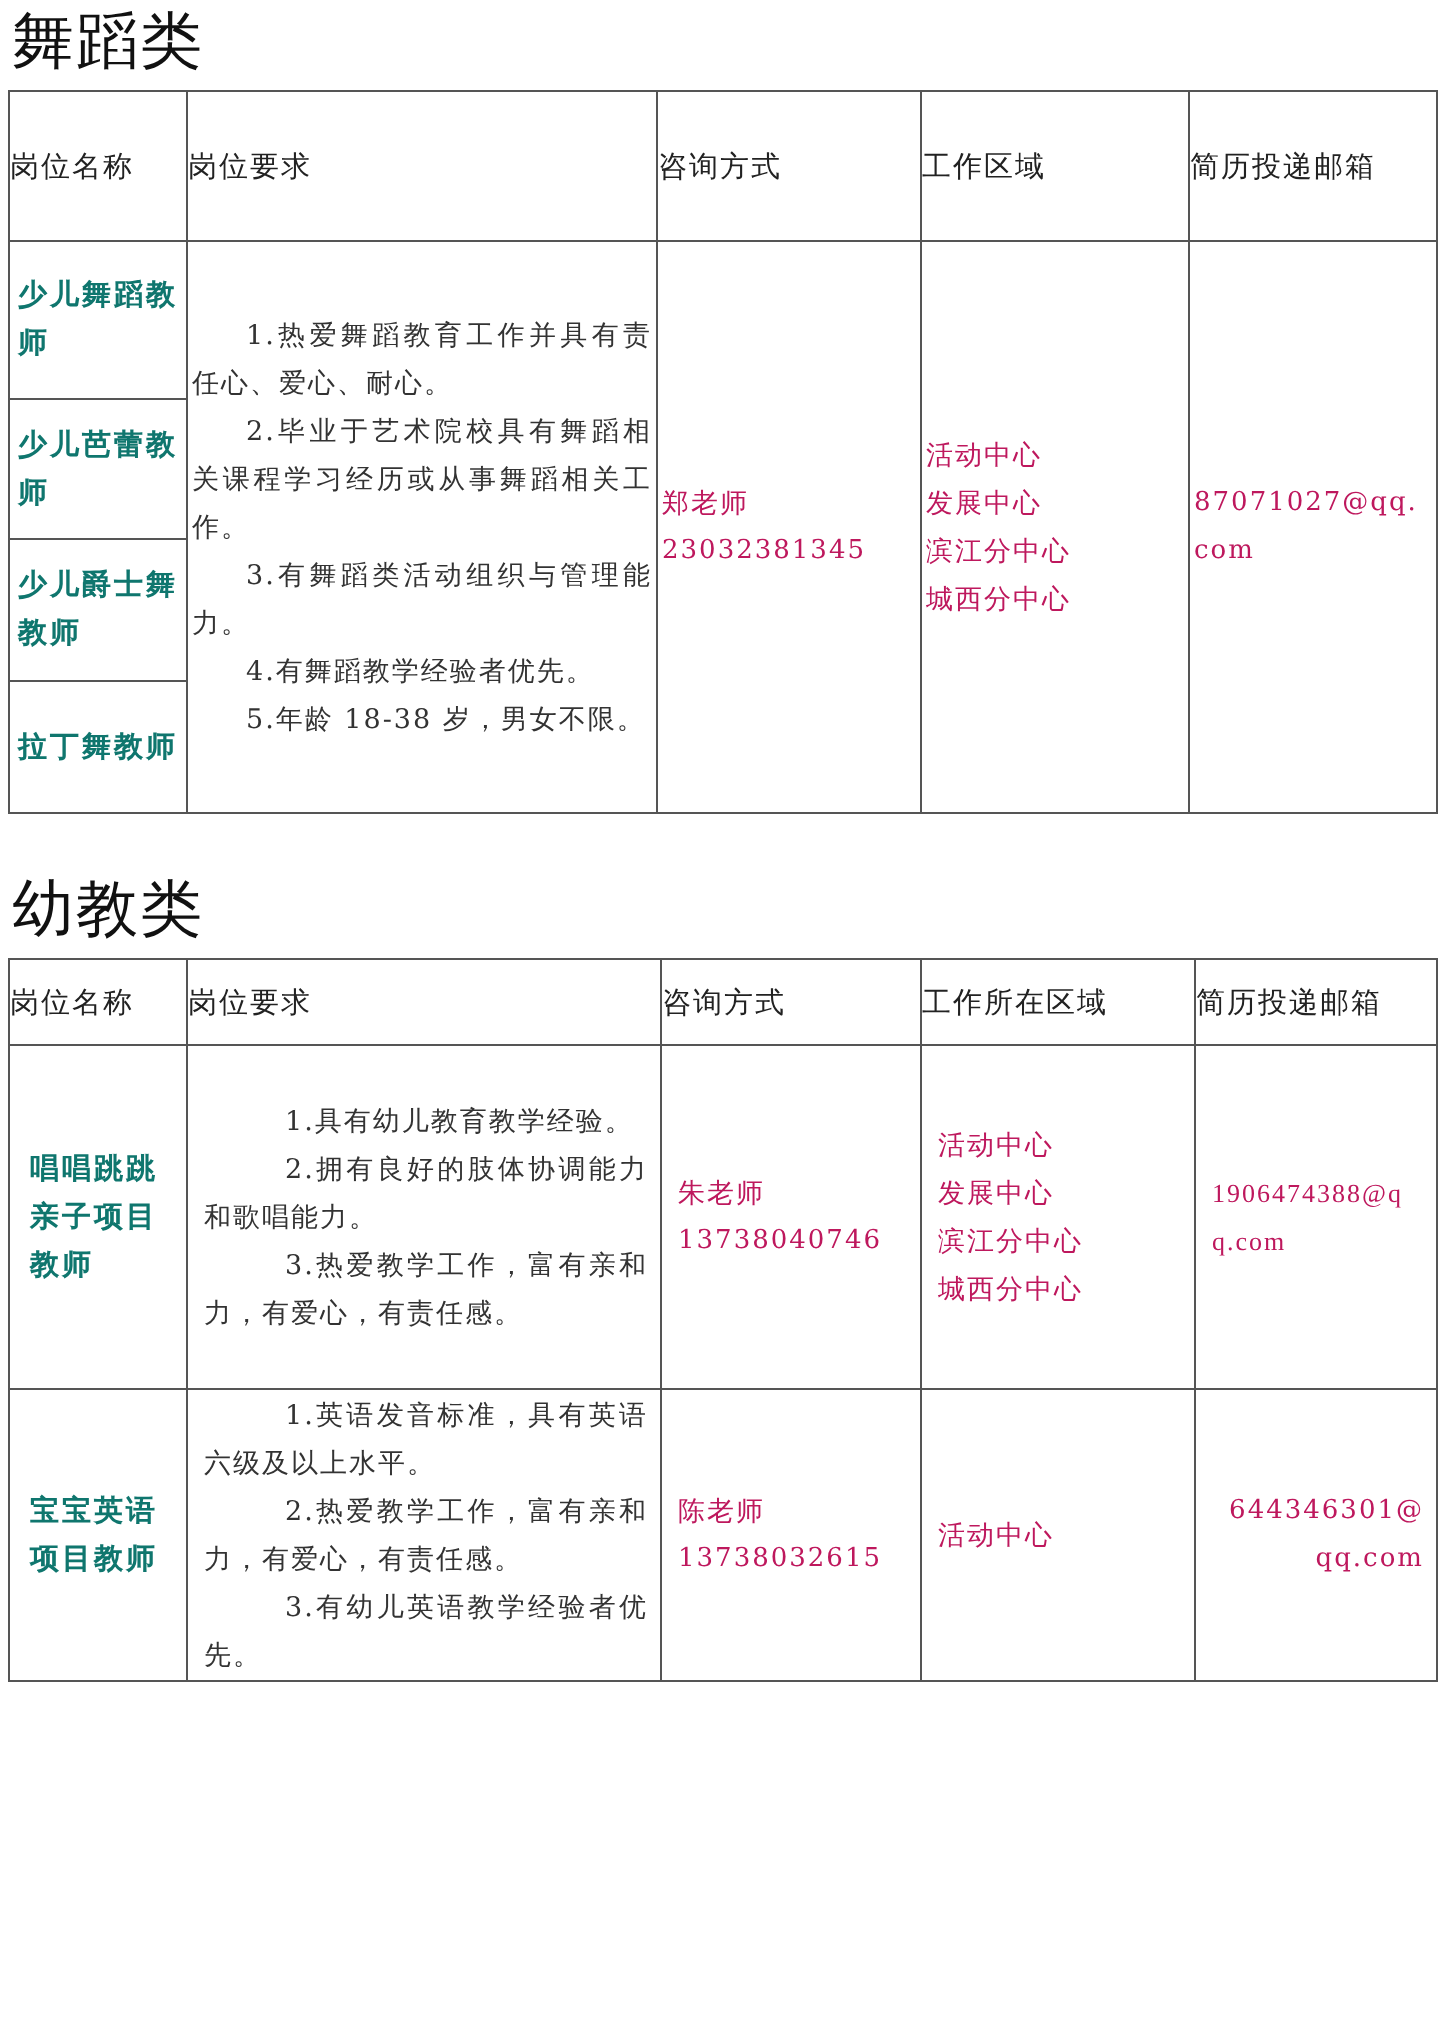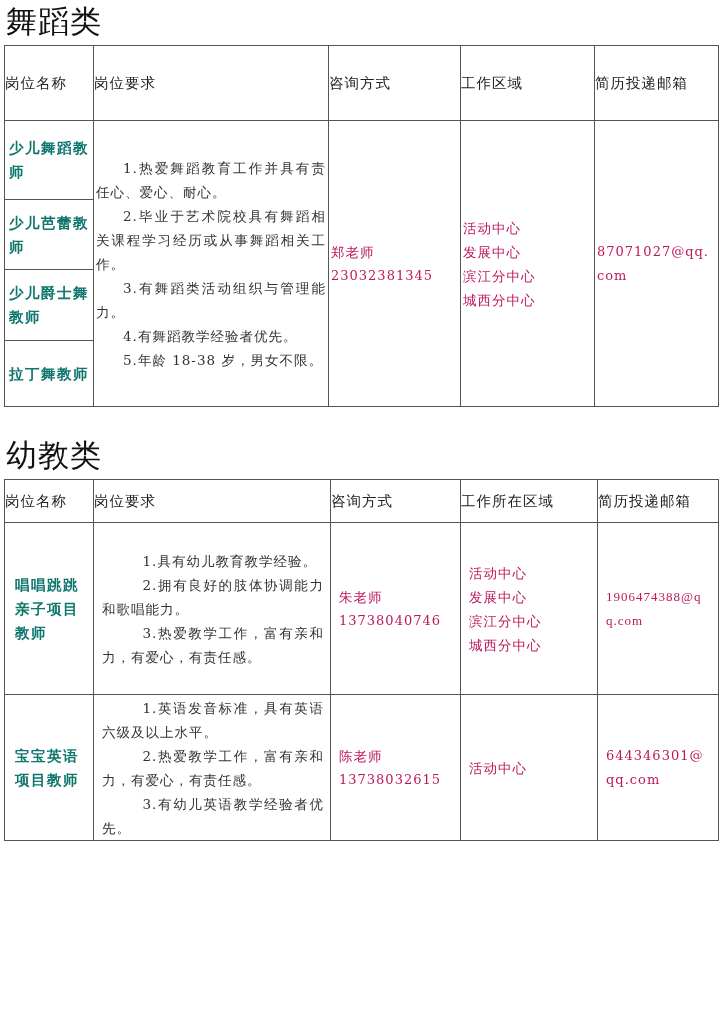--- a/index.html
+++ b/index.html
@@ -122,16 +122,16 @@
       <p>2.热爱教学工作，富有亲和力，有爱心，有责任感。</p>
       <p>3.有幼儿英语教学经验者优先。</p>
     </td>
     <td class="plain" style="padding:0 8px;">
       <div>陈老师</div>
       <div class="mono">13738032615</div>
     </td>
     <td class="plain" style="padding:0 8px;">
       <div>活动中心</div>
     </td>
-    <td class="plain mono email" style="padding:0 6px 0 8px;">644346301@qq.com</td>
+    <td class="plain mono email" style="padding:0 6px 0 8px;text-align:right;">644346301@qq.com</td>
   </tr>
 </tbody>
   </table>
 
 </body></html>

